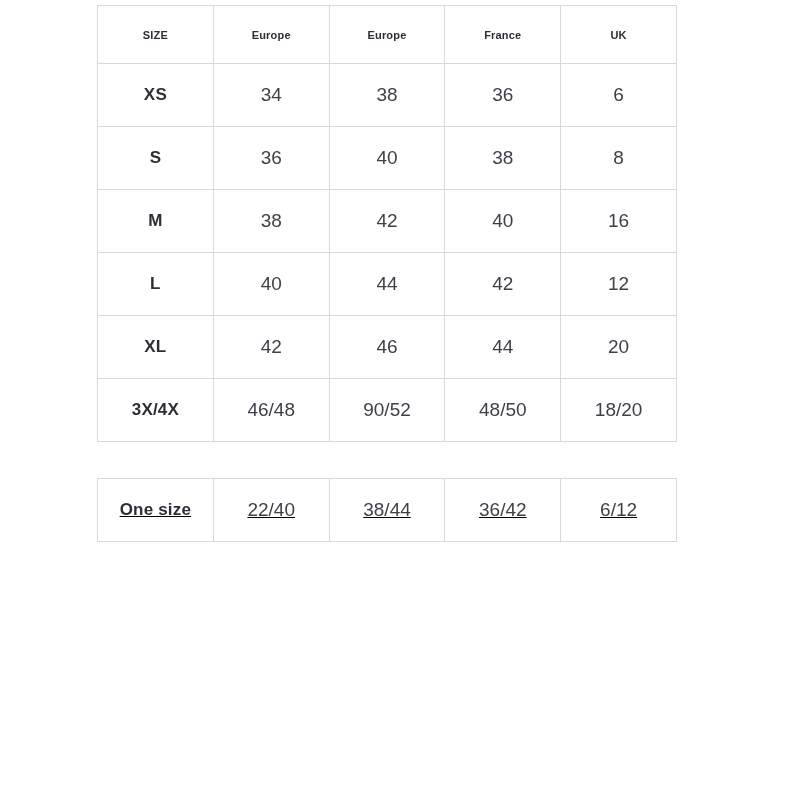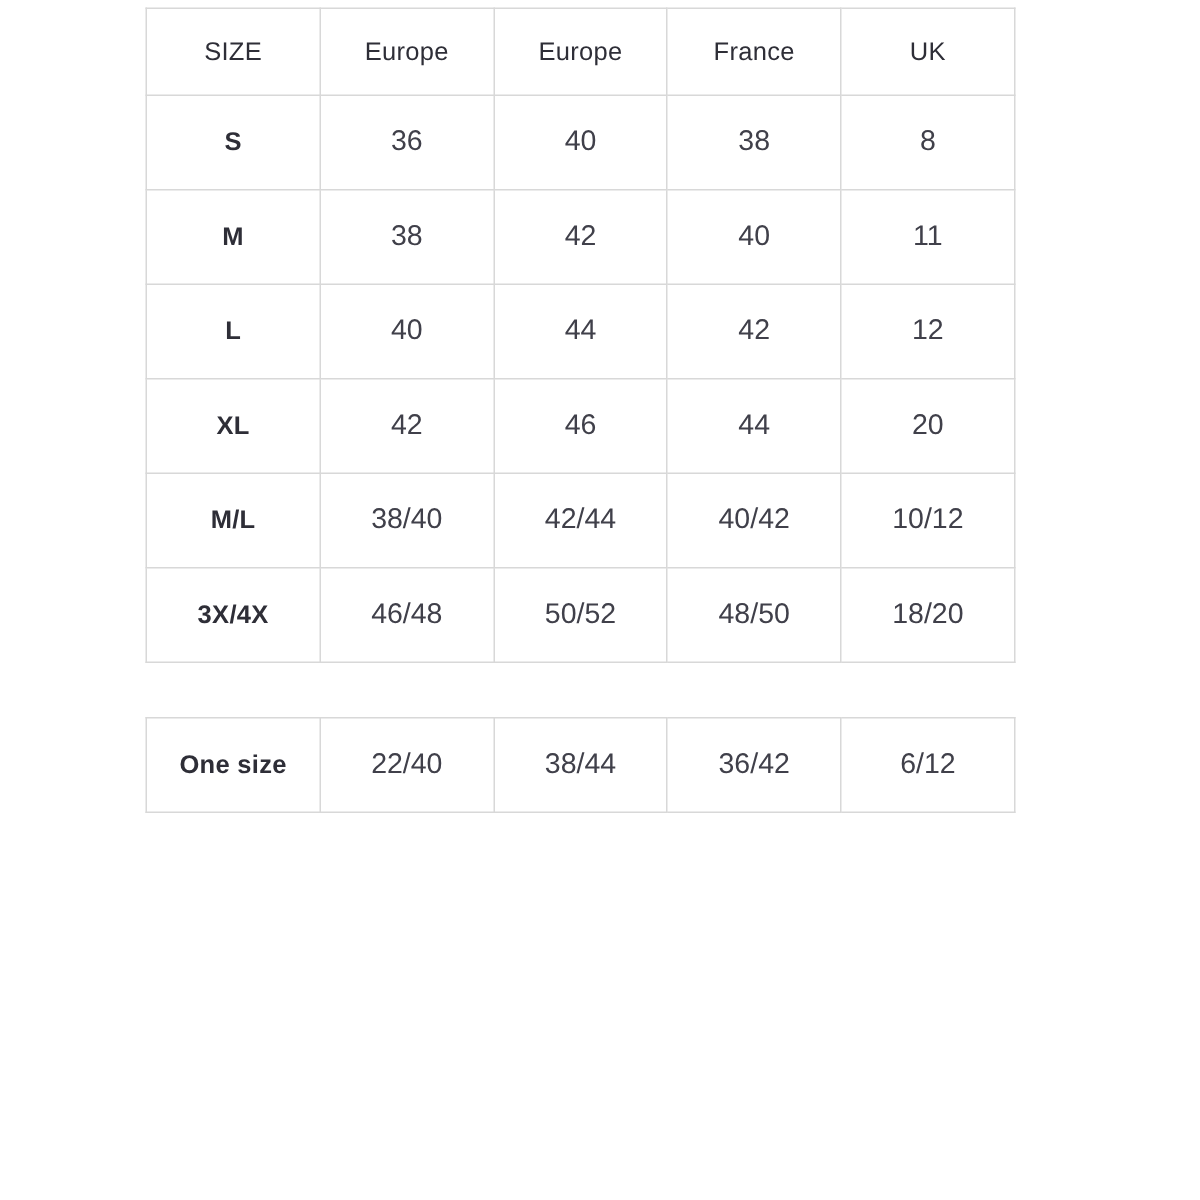--- a/index.html
+++ b/index.html
@@ -23,96 +23,97 @@
   table.size-table th,
   table.size-table td {
     border: 1px solid #d8d8d8;
     text-align: center;
     vertical-align: middle;
     padding: 0;
     overflow: hidden;
   }
   table.size-table th {
     height: 57px;
-    font-size: 17px;
-    font-weight: 400;
+    font-size: 11px;
+    font-weight: 700;
     color: #2e2e37;
     letter-spacing: 0.2px;
   }
   table.size-table td {
     height: 62px;
     font-size: 19px;
     font-weight: 400;
     color: #40404a;
   }
   table.size-table td.label {
     font-size: 17px;
     font-weight: 700;
     color: #2e2e37;
     letter-spacing: 0.2px;
   }
   table.size-table.extra {
     margin-top: 36px;
+    text-decoration: underline;
   }
 </style>
 </head>
 <body>
 
 <div class="page">
 
   <table class="size-table main">
     <thead>
       <tr>
         <th>SIZE</th>
         <th>Europe</th>
         <th>Europe</th>
         <th>France</th>
         <th>UK</th>
       </tr>
     </thead>
     <tbody>
       <tr>
+        <td class="label">XS</td>
+        <td>34</td>
+        <td>38</td>
+        <td>36</td>
+        <td>6</td>
+      </tr>
+      <tr>
         <td class="label">S</td>
         <td>36</td>
         <td>40</td>
         <td>38</td>
         <td>8</td>
       </tr>
       <tr>
         <td class="label">M</td>
         <td>38</td>
         <td>42</td>
         <td>40</td>
-        <td>11</td>
+        <td>16</td>
       </tr>
       <tr>
         <td class="label">L</td>
         <td>40</td>
         <td>44</td>
         <td>42</td>
         <td>12</td>
       </tr>
       <tr>
         <td class="label">XL</td>
         <td>42</td>
         <td>46</td>
         <td>44</td>
         <td>20</td>
       </tr>
       <tr>
-        <td class="label">M/L</td>
-        <td>38/40</td>
-        <td>42/44</td>
-        <td>40/42</td>
-        <td>10/12</td>
-      </tr>
-      <tr>
         <td class="label">3X/4X</td>
         <td>46/48</td>
-        <td>50/52</td>
+        <td>90/52</td>
         <td>48/50</td>
         <td>18/20</td>
       </tr>
     </tbody>
   </table>
 
   <table class="size-table extra">
     <tbody>
       <tr>
         <td class="label">One size</td>

